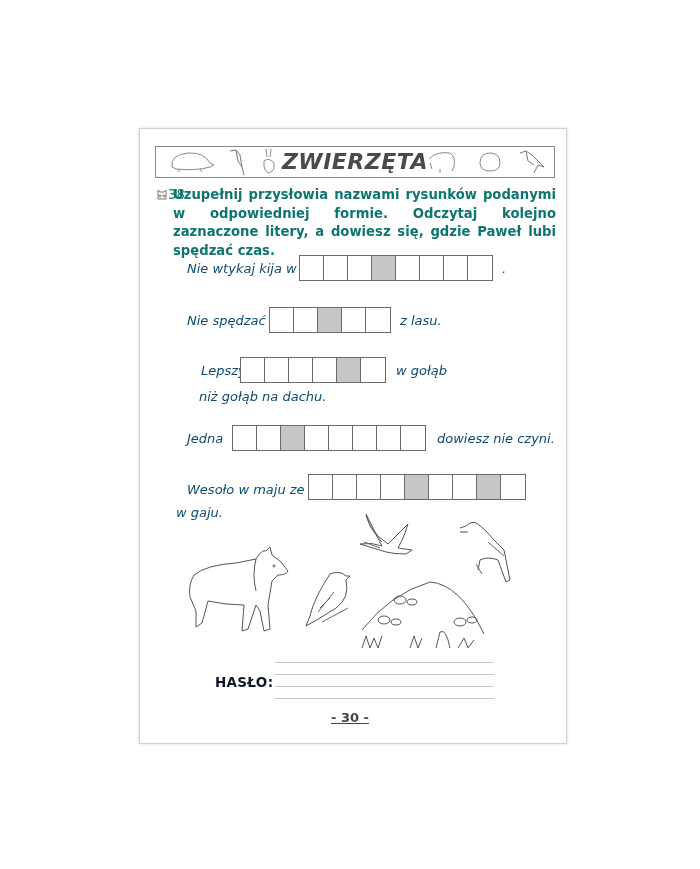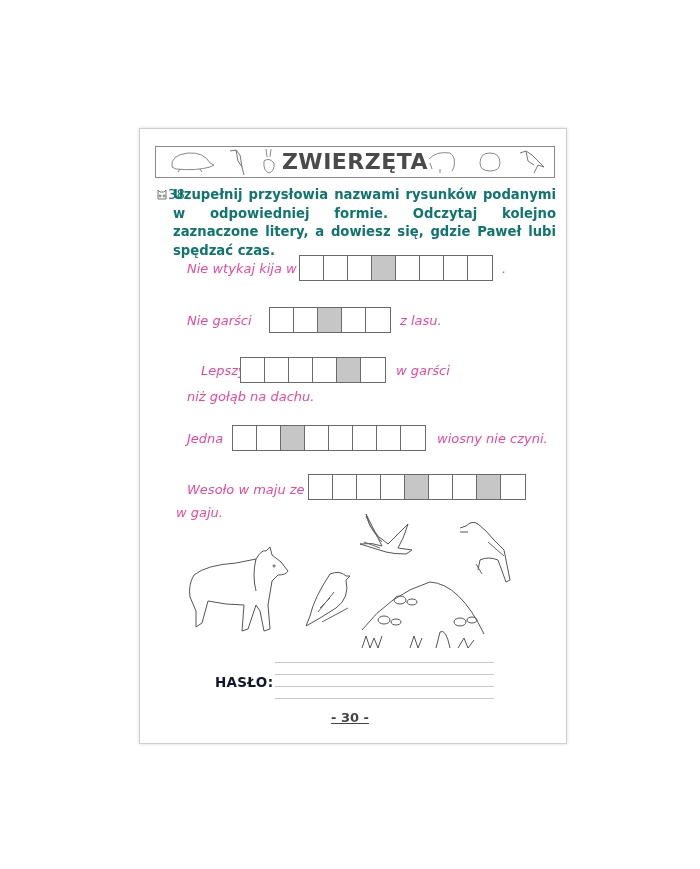--- a/index.html
+++ b/index.html
@@ -1,25 +1,25 @@
 <!DOCTYPE html>
 <html><head>
 <meta charset="utf-8">
 <style>
   html, body { margin: 0; padding: 0; }
   body { width: 700px; height: 869px; background: #ffffff; position: relative; overflow: hidden; font-family: "DejaVu Sans", sans-serif; color: #2a2a2a; }
   .page { position: absolute; left: 139px; top: 128px; width: 426px; height: 614px; border: 1px solid #cfcfcf; box-shadow: 0 0 3px rgba(0,0,0,0.15); background: #fff; }
   .banner { position: absolute; left: 155px; top: 146px; width: 398px; height: 30px; border: 1.5px solid #8a8a8a; }
-  .banner-title { position: absolute; left: 0; right: 0; top: 2px; text-align: center; font-family: "DejaVu Sans", sans-serif; font-weight: bold; font-size: 22px; letter-spacing: 0.5px; color: #4a4a4a; }
+  .banner-title { position: absolute; left: 0; right: 0; top: 2px; text-align: center; font-family: "DejaVu Sans", sans-serif; font-weight: bold; font-size: 22px; letter-spacing: 0.5px; color: #4a4a4a; font-style: italic; }
   .banner svg { position: absolute; top: 0; }
   .task { position: absolute; left: 156px; top: 186px; width: 400px; font-size: 13.2px; line-height: 18.5px; color: #0f766e; }
   .task-num { position: absolute; left: 0; top: 0; }
   .task-num .owl { display: inline-block; width: 12px; height: 13px; vertical-align: -2px; }
   .task-text { margin-left: 17px; text-align: justify; font-weight: bold; }
-  .line { position: absolute; font-style: italic; font-size: 13px; color: #ec4899; white-space: nowrap; text-align: right; }
+  .line { position: absolute; font-style: italic; font-size: 13px; color: #0c4a6e; white-space: nowrap; text-align: right; }
   .boxes { position: absolute; display: flex; height: 24px; border: 1px solid #6a6a6a; }
   .box { width: 24px; height: 24px; border-right: 1px solid #6a6a6a; box-sizing: border-box; background: #fff; }
   .box:last-child { border-right: none; }
   .box.shaded { background: #c6c6c6; }
   .drawings svg { position: absolute; }
   .haslo { position: absolute; left: 215px; top: 674px; font-weight: bold; font-size: 13.5px; color: #0f172a; letter-spacing: 0.3px; }
   .answer-line { position: absolute; left: 275px; width: 219px; height: 0; border-top: 1px solid #c8c8c8; }
   .page-num { position: absolute; left: 0; width: 700px; top: 710px; text-align: center; font-weight: bold; font-size: 13px; color: #444; text-decoration: underline; }
 </style>
 </head>
@@ -65,54 +65,54 @@
     <div class="box"></div>
     <div class="box"></div>
     <div class="box shaded"></div>
     <div class="box"></div>
     <div class="box"></div>
     <div class="box"></div>
     <div class="box"></div>
 </div>
 <div class="line" style="left:502px; top:261px;">.</div>
 
-<div class="line" style="left:187px; top:313px;">Nie garści</div>
+<div class="line" style="left:187px; top:313px;">Nie spędzać</div>
 <div class="boxes" style="left:269px; top:307px;">
   <div class="box"></div>
     <div class="box"></div>
     <div class="box shaded"></div>
     <div class="box"></div>
     <div class="box"></div>
 </div>
 <div class="line" style="left:400px; top:313px;">z lasu.</div>
 
 <div class="line" style="left:201px; top:363px;">Lepszy</div>
 <div class="boxes" style="left:240px; top:357px;">
   <div class="box"></div>
     <div class="box"></div>
     <div class="box"></div>
     <div class="box"></div>
     <div class="box shaded"></div>
     <div class="box"></div>
 </div>
-<div class="line" style="left:396px; top:363px;">w garści</div>
-<div class="line" style="left:187px; top:389px;">niż gołąb na dachu.</div>
+<div class="line" style="left:396px; top:363px;">w gołąb</div>
+<div class="line" style="left:199px; top:389px;">niż gołąb na dachu.</div>
 
 <div class="line" style="left:187px; top:431px;">Jedna</div>
 <div class="boxes" style="left:232px; top:425px;">
   <div class="box"></div>
     <div class="box"></div>
     <div class="box shaded"></div>
     <div class="box"></div>
     <div class="box"></div>
     <div class="box"></div>
     <div class="box"></div>
     <div class="box"></div>
 </div>
-<div class="line" style="left:437px; top:431px;">wiosny nie czyni.</div>
+<div class="line" style="left:437px; top:431px;">dowiesz nie czyni.</div>
 
 <div class="line" style="left:187px; top:482px;">Wesoło w maju ze</div>
 <div class="boxes" style="left:308px; top:474px;">
   <div class="box"></div>
     <div class="box"></div>
     <div class="box"></div>
     <div class="box"></div>
     <div class="box shaded"></div>
     <div class="box"></div>
     <div class="box"></div>

